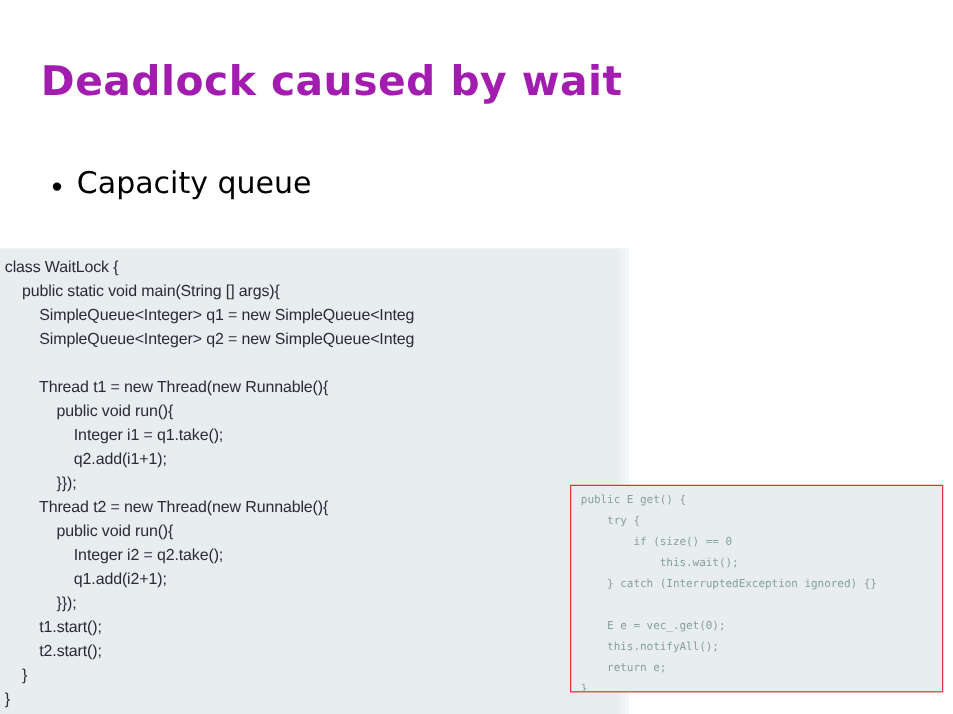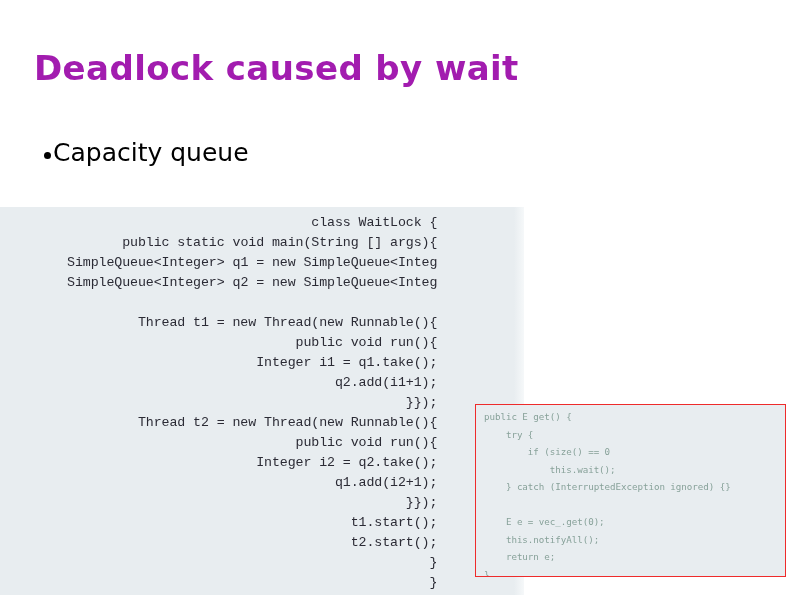--- a/index.html
+++ b/index.html
@@ -35,21 +35,21 @@
     white-space: nowrap;
   }
 
   
   .bullet-row {
     position: absolute;
     left: 44px;
     top: 140px;
     display: flex;
     align-items: center;
-    gap: 2px;
+    gap: 13px;
   }
   .bullet-dot {
     width: 7px;
     height: 7px;
     background: #000000;
     border-radius: 50%;
     display: inline-block;
     flex: none;
     position: relative;
     top: 3px;
@@ -84,27 +84,26 @@
   }
   .code-panel pre,
   .inset-panel pre {
     margin: 0;
     white-space: pre;
   }
   .code-lines {
     position: absolute;
     left: 4px;
     top: 6px;
-    font-family: Liberation Mono, monospace;
+    font-family: Liberation Sans, sans-serif;
     font-size: 13.3px;
     line-height: 20px;
     color: #2b2b35;
     white-space: pre;
     letter-spacing: -0.1px;
-    text-align: right;
   }
 
   
   .inset-panel {
     position: absolute;
     left: 475px;
     top: 404px;
     width: 311px;
     height: 173px;
     background: #e8edf0;

